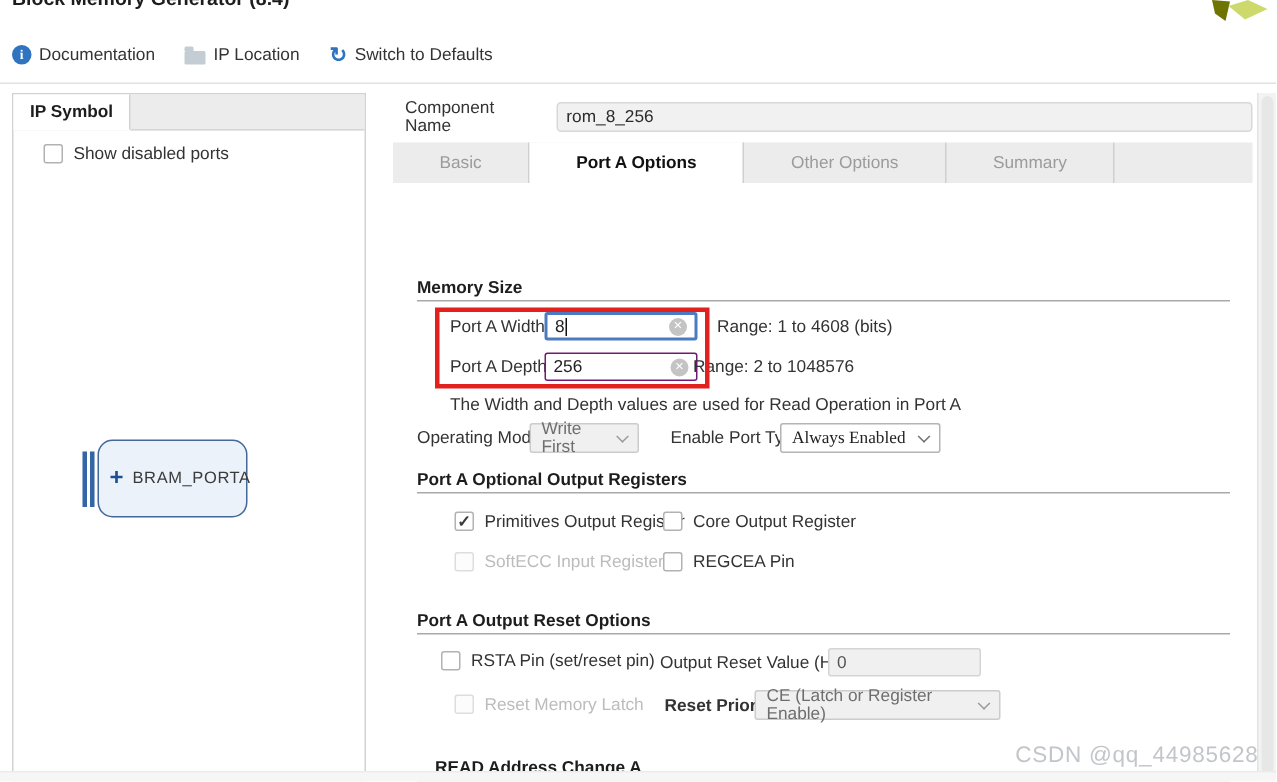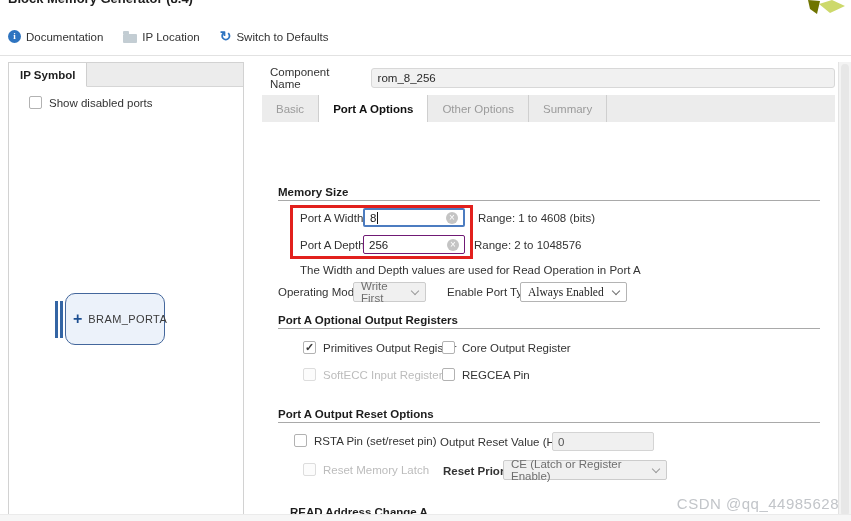--- a/index.html
+++ b/index.html
@@ -42,21 +42,21 @@
   .bram-plus { color:#1d4f91; font-size:16px; font-weight:700; }
   .bram-label { font-size:11px; color:#3a3a3a; letter-spacing:.4px; }
 
   
   .right-panel { left:262px; top:62px; width:573px; height:459px; }
   .comp-row { left:8px; top:4px; display:flex; align-items:center; gap:9px; font-size:11.5px; color:#333; }
   .comp-field { width:473px; height:20px; background:#f1f1f1; border:1px solid #d8d8d8; border-radius:3px;
                 display:flex; align-items:center; padding:0 6px; font-size:11.5px; color:#2b2b2b; }
 
   .rp-tabbar { left:0; top:33px; width:573px; height:27px; background:#ececec; display:flex; font-size:11.5px; }
-  .rp-tab { display:flex; align-items:center; padding:0 14px; color:#9b9b9b; border-right:1px solid #cfcfcf; }
+  .rp-tab { display:flex; align-items:center; padding:0 31px; color:#9b9b9b; border-right:1px solid #cfcfcf; }
   .rp-tab.active { background:#fff; color:#111; font-weight:700; }
 
   .content { left:0; top:60px; width:573px; height:399px; background:#fff; }
   .sec-head { font-size:11.5px; font-weight:700; color:#1d1d1d; }
   .sec-rule { height:1px; background:#a9a9a9; }
   .lbl { font-size:11.5px; color:#333; }
   .lbl.dis { color:#bcbcbc; }
 
   .txtbox { height:19px; background:#fff; border:1px solid #701a75; border-radius:2px;
             display:flex; align-items:center; padding:0 5px; font-size:11.5px; color:#222; }
@@ -176,21 +176,21 @@
         <span class="clear-icon">×</span>
       </div>
       <div class="abs lbl" style="left:216px; top:90px;">Range: 1 to 4608 (bits)</div>
 
       <div class="abs lbl" style="left:38px; top:117px;">Port A Depth</div>
       <div class="abs txtbox" style="left:101px; top:113px; width:102px;">
         <span>256</span>
         <span class="grow"></span>
         <span class="clear-icon">×</span>
       </div>
-      <div class="abs lbl" style="left:212px; top:117px;">Range: 2 to 1048576</div>
+      <div class="abs lbl" style="left:200px; top:117px;">Range: 2 to 1048576</div>
 
       <div class="abs lbl" style="left:38px; top:142px;">The Width and Depth values are used for Read Operation in Port A</div>
 
       <div class="abs lbl" style="left:16px; top:164px;">Operating Mode</div>
       <div class="abs select dis" style="left:91px; top:160px; width:73px;">
         <span>Write First</span>
         <span class="chev"></span>
       </div>
       <div class="abs lbl" style="left:185px; top:164px;">Enable Port Type</div>
       <div class="abs select" style="left:258px; top:160px; width:107px;font-family:Liberation Serif, serif;">

